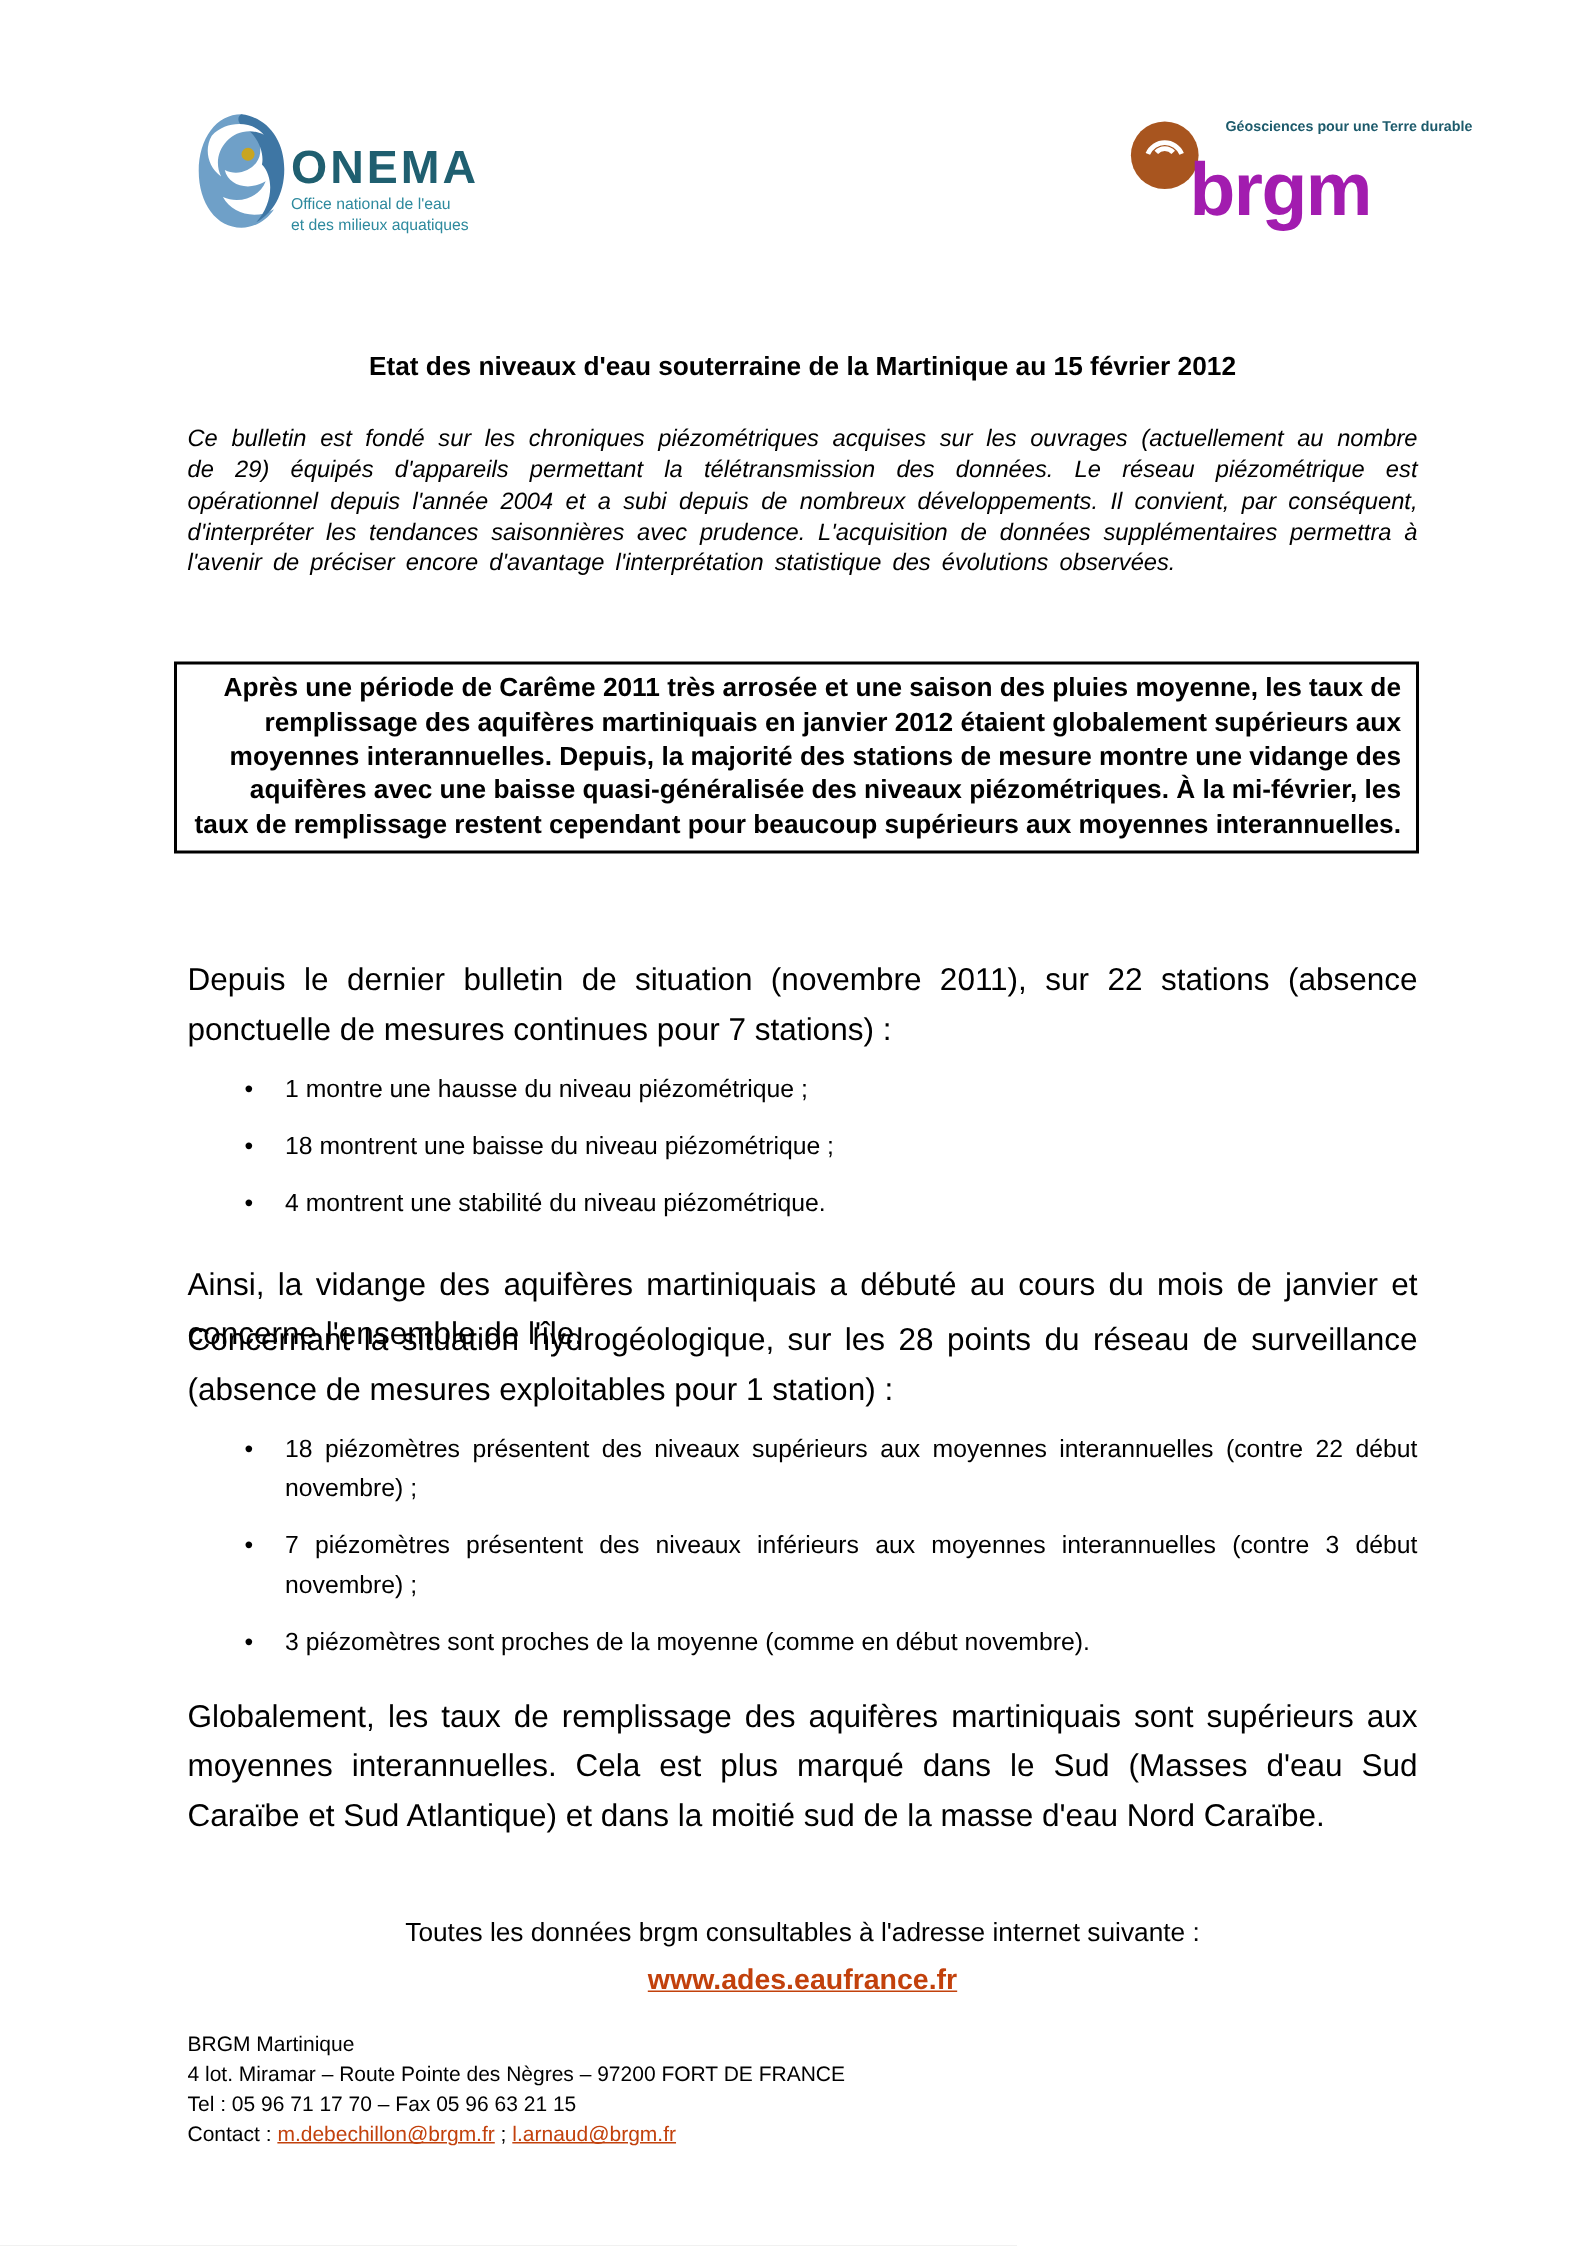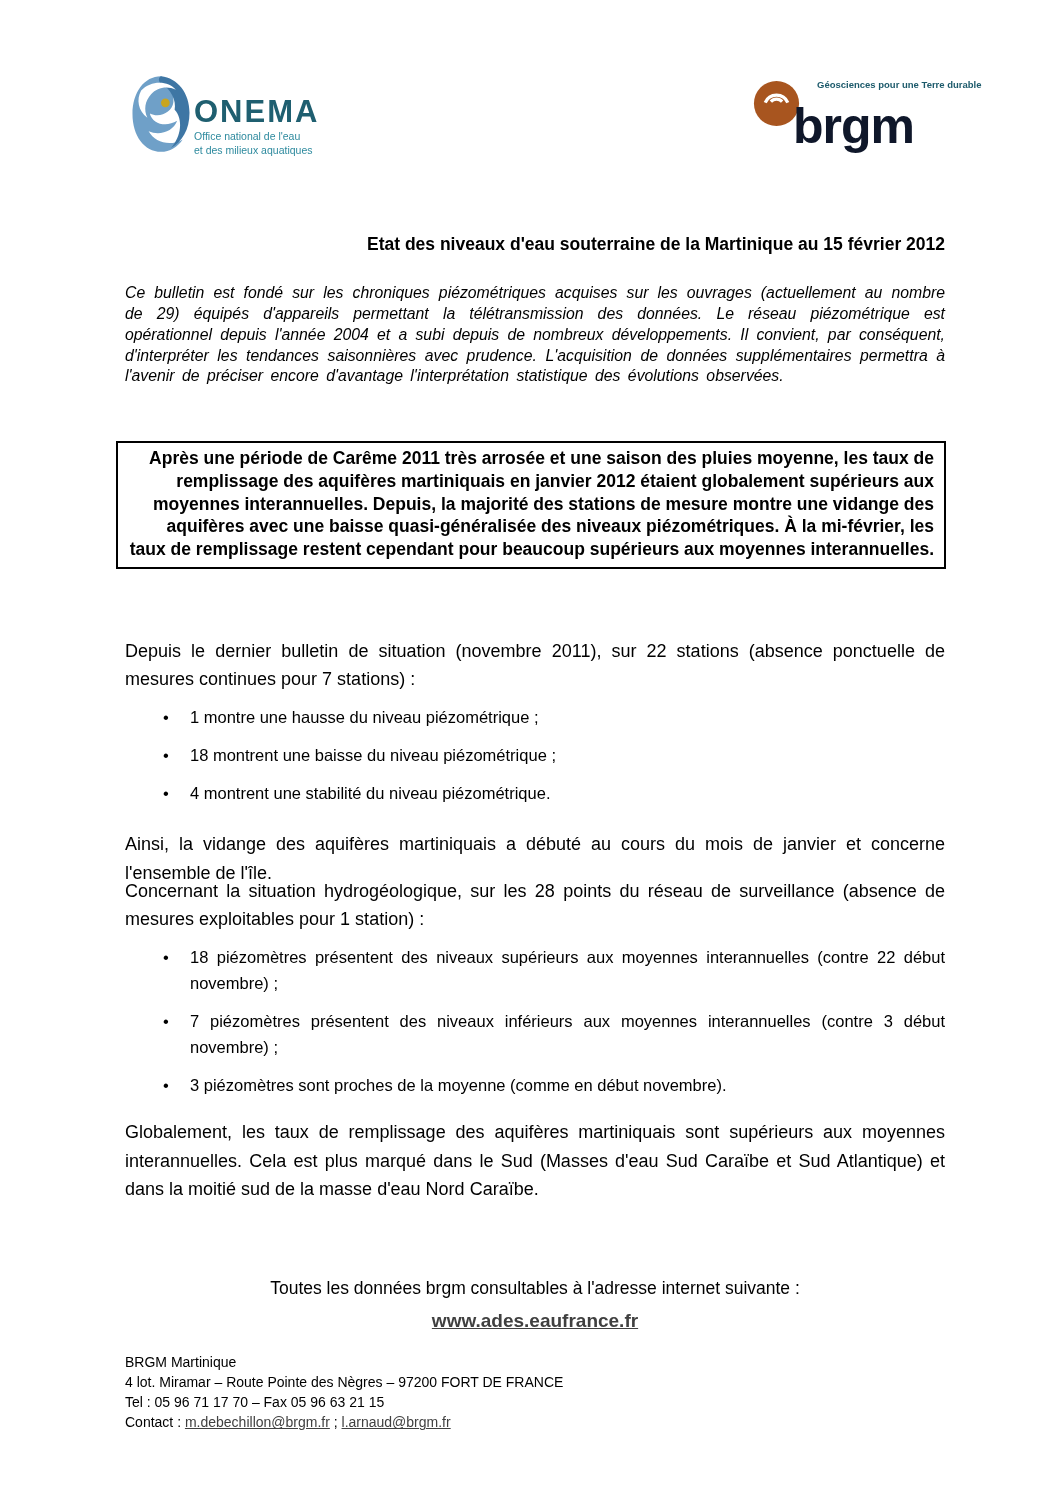--- a/index.html
+++ b/index.html
@@ -19,48 +19,48 @@
   .onema-swirl { position:absolute; left:0; top:4px; }
   .onema-text { position:absolute; left:64px; top:26px; }
   .onema-wordmark { font-size:31px; font-weight:bold; color:#1F5F70; letter-spacing:2px; line-height:1; }
   .onema-caption { margin-top:3px; font-size:10.5px; color:#2E8A9E; line-height:1.3; }
 
   .logo-brgm { position:absolute; left:753px; top:78px; width:210px; height:95px; }
   .brgm-circle { position:absolute; left:0; top:2px; }
   .brgm-tagline { position:absolute; left:64px; top:1px; font-size:9.5px; font-weight:bold;
                   color:#1C5A6B; white-space:nowrap; }
   .brgm-wordmark { position:absolute; left:40px; top:26px; font-size:50px; font-weight:bold;
-                   color:#0f172a; line-height:0.9; letter-spacing:-1px; }
+                   color:#a21caf; line-height:0.9; letter-spacing:-1px; }
 
   
   .abs { position:absolute; left:125px; width:820px; }
 
   .doc-title { top:180px; font-size:28px; font-weight:bold; text-align:center;
                text-shadow:1.5px 1.5px 0.5px #999; letter-spacing:0.2px; }
-  .doc-subtitle { top:234px; font-size:17.5px; font-weight:bold; text-align:right; }
+  .doc-subtitle { top:234px; font-size:17.5px; font-weight:bold; text-align:center; }
 
   .intro { top:283px; font-size:15.8px; font-style:italic; text-align:justify;
            line-height:1.32; word-spacing:3px; }
 
   .highlight-box { top:441px; left:116px; width:830px; border:2px solid #000;
                    padding:4px 10px 6px 10px; font-size:17.5px; font-weight:bold;
                    text-align:right; line-height:1.3; }
 
-  .body-p { font-size:18px; line-height:1.58; text-align:justify; }
+  .body-p { font-size:21px; line-height:1.58; text-align:justify; }
 
   .group-stations { top:637px; }
   .group-hydro    { top:877px; }
 
   .bullet-row { display:flex; margin-top:10px; font-size:16.5px; line-height:1.58; }
   .bullet-marker { flex:0 0 65px; padding-left:38px; }
   .bullet-text { flex:1; text-align:justify; }
   .p-conclusion { margin-top:24px; }
 
   .data-access { top:1276px; text-align:center; font-size:17.5px; line-height:1.45; }
-  .link { color:#404040; text-decoration:underline; cursor:pointer; }
+  .link { color:#c2410c; text-decoration:underline; cursor:pointer; }
   .data-access .link { display:inline-block; margin-top:6px; font-size:19px; font-weight:bold; }
 
   .doc-footer { top:1352px; font-size:14px; line-height:1.44; }
 </style>
 </head>
 <body>
 
 <div class="page">
 
   <div class="logo-onema">

